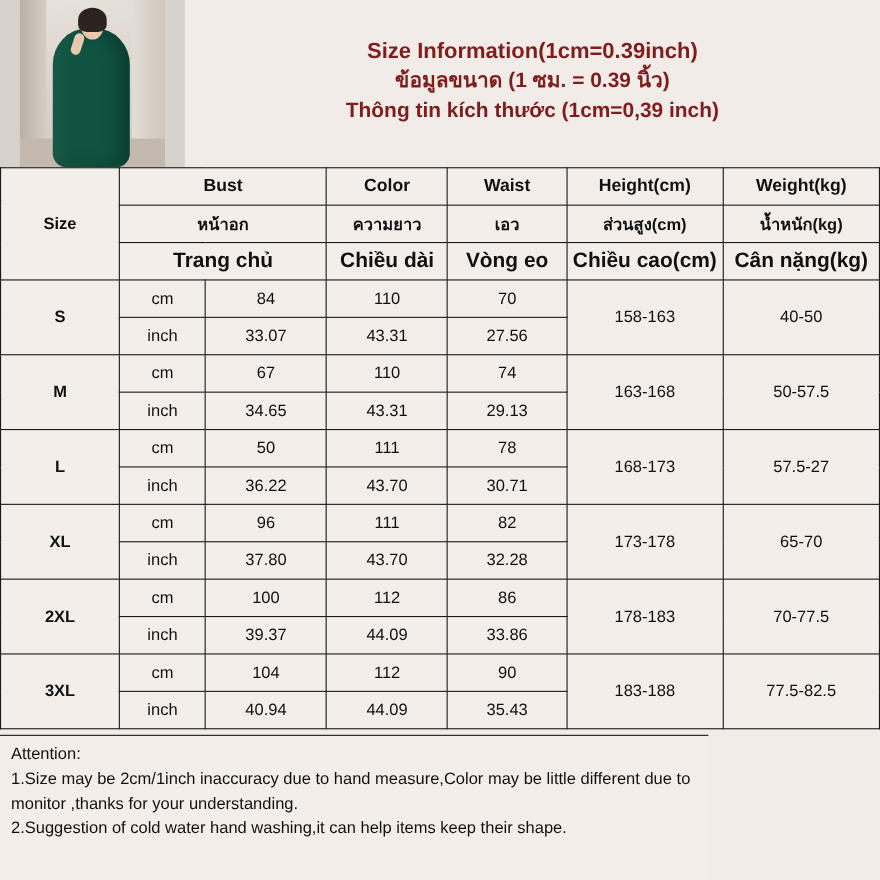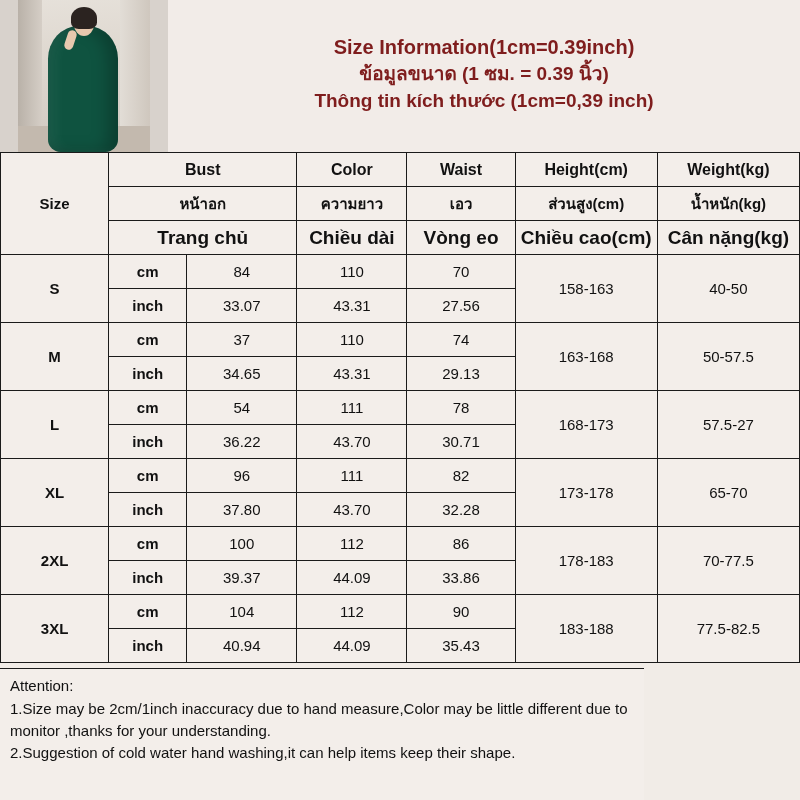--- a/index.html
+++ b/index.html
@@ -125,21 +125,21 @@
   .col-height { width: 142px; }
   .col-weight { width: 142px; }
 
   td.size-label {
     font-size: 21px;
     font-weight: bold;
     background: #ded7d1;
   }
   td.unit-cell {
     font-size: 15px;
-    font-weight: bold;
+    font-weight: normal;
     background: #f3eeea;
   }
   td.head-cell {
     font-weight: bold;
     background: #ded7d1;
     margin-top: 40px;
   }
   td.head-cell.r1 { font-size: 16px; }
   td.head-cell.r2 { font-size: 15px; }
   td.head-cell.r3 { font-size: 19px; }
@@ -242,37 +242,37 @@
       <tr>
         <td class="unit-cell">inch</td>
         <td class="val">33.07</td>
         <td class="val">43.31</td>
         <td class="val">27.56</td>
       </tr>
 
       <tr>
         <td class="size-label" rowspan="2">M</td>
         <td class="unit-cell">cm</td>
-        <td class="val">37</td>
+        <td class="val">67</td>
         <td class="val">110</td>
         <td class="val">74</td>
         <td class="span-cell" rowspan="2">163-168</td>
         <td class="span-cell" rowspan="2">50-57.5</td>
       </tr>
       <tr>
         <td class="unit-cell">inch</td>
         <td class="val">34.65</td>
         <td class="val">43.31</td>
         <td class="val">29.13</td>
       </tr>
 
       <tr>
         <td class="size-label" rowspan="2">L</td>
         <td class="unit-cell">cm</td>
-        <td class="val">54</td>
+        <td class="val">50</td>
         <td class="val">111</td>
         <td class="val">78</td>
         <td class="span-cell" rowspan="2">168-173</td>
         <td class="span-cell" rowspan="2">57.5-27</td>
       </tr>
       <tr>
         <td class="unit-cell">inch</td>
         <td class="val">36.22</td>
         <td class="val">43.70</td>
         <td class="val">30.71</td>

